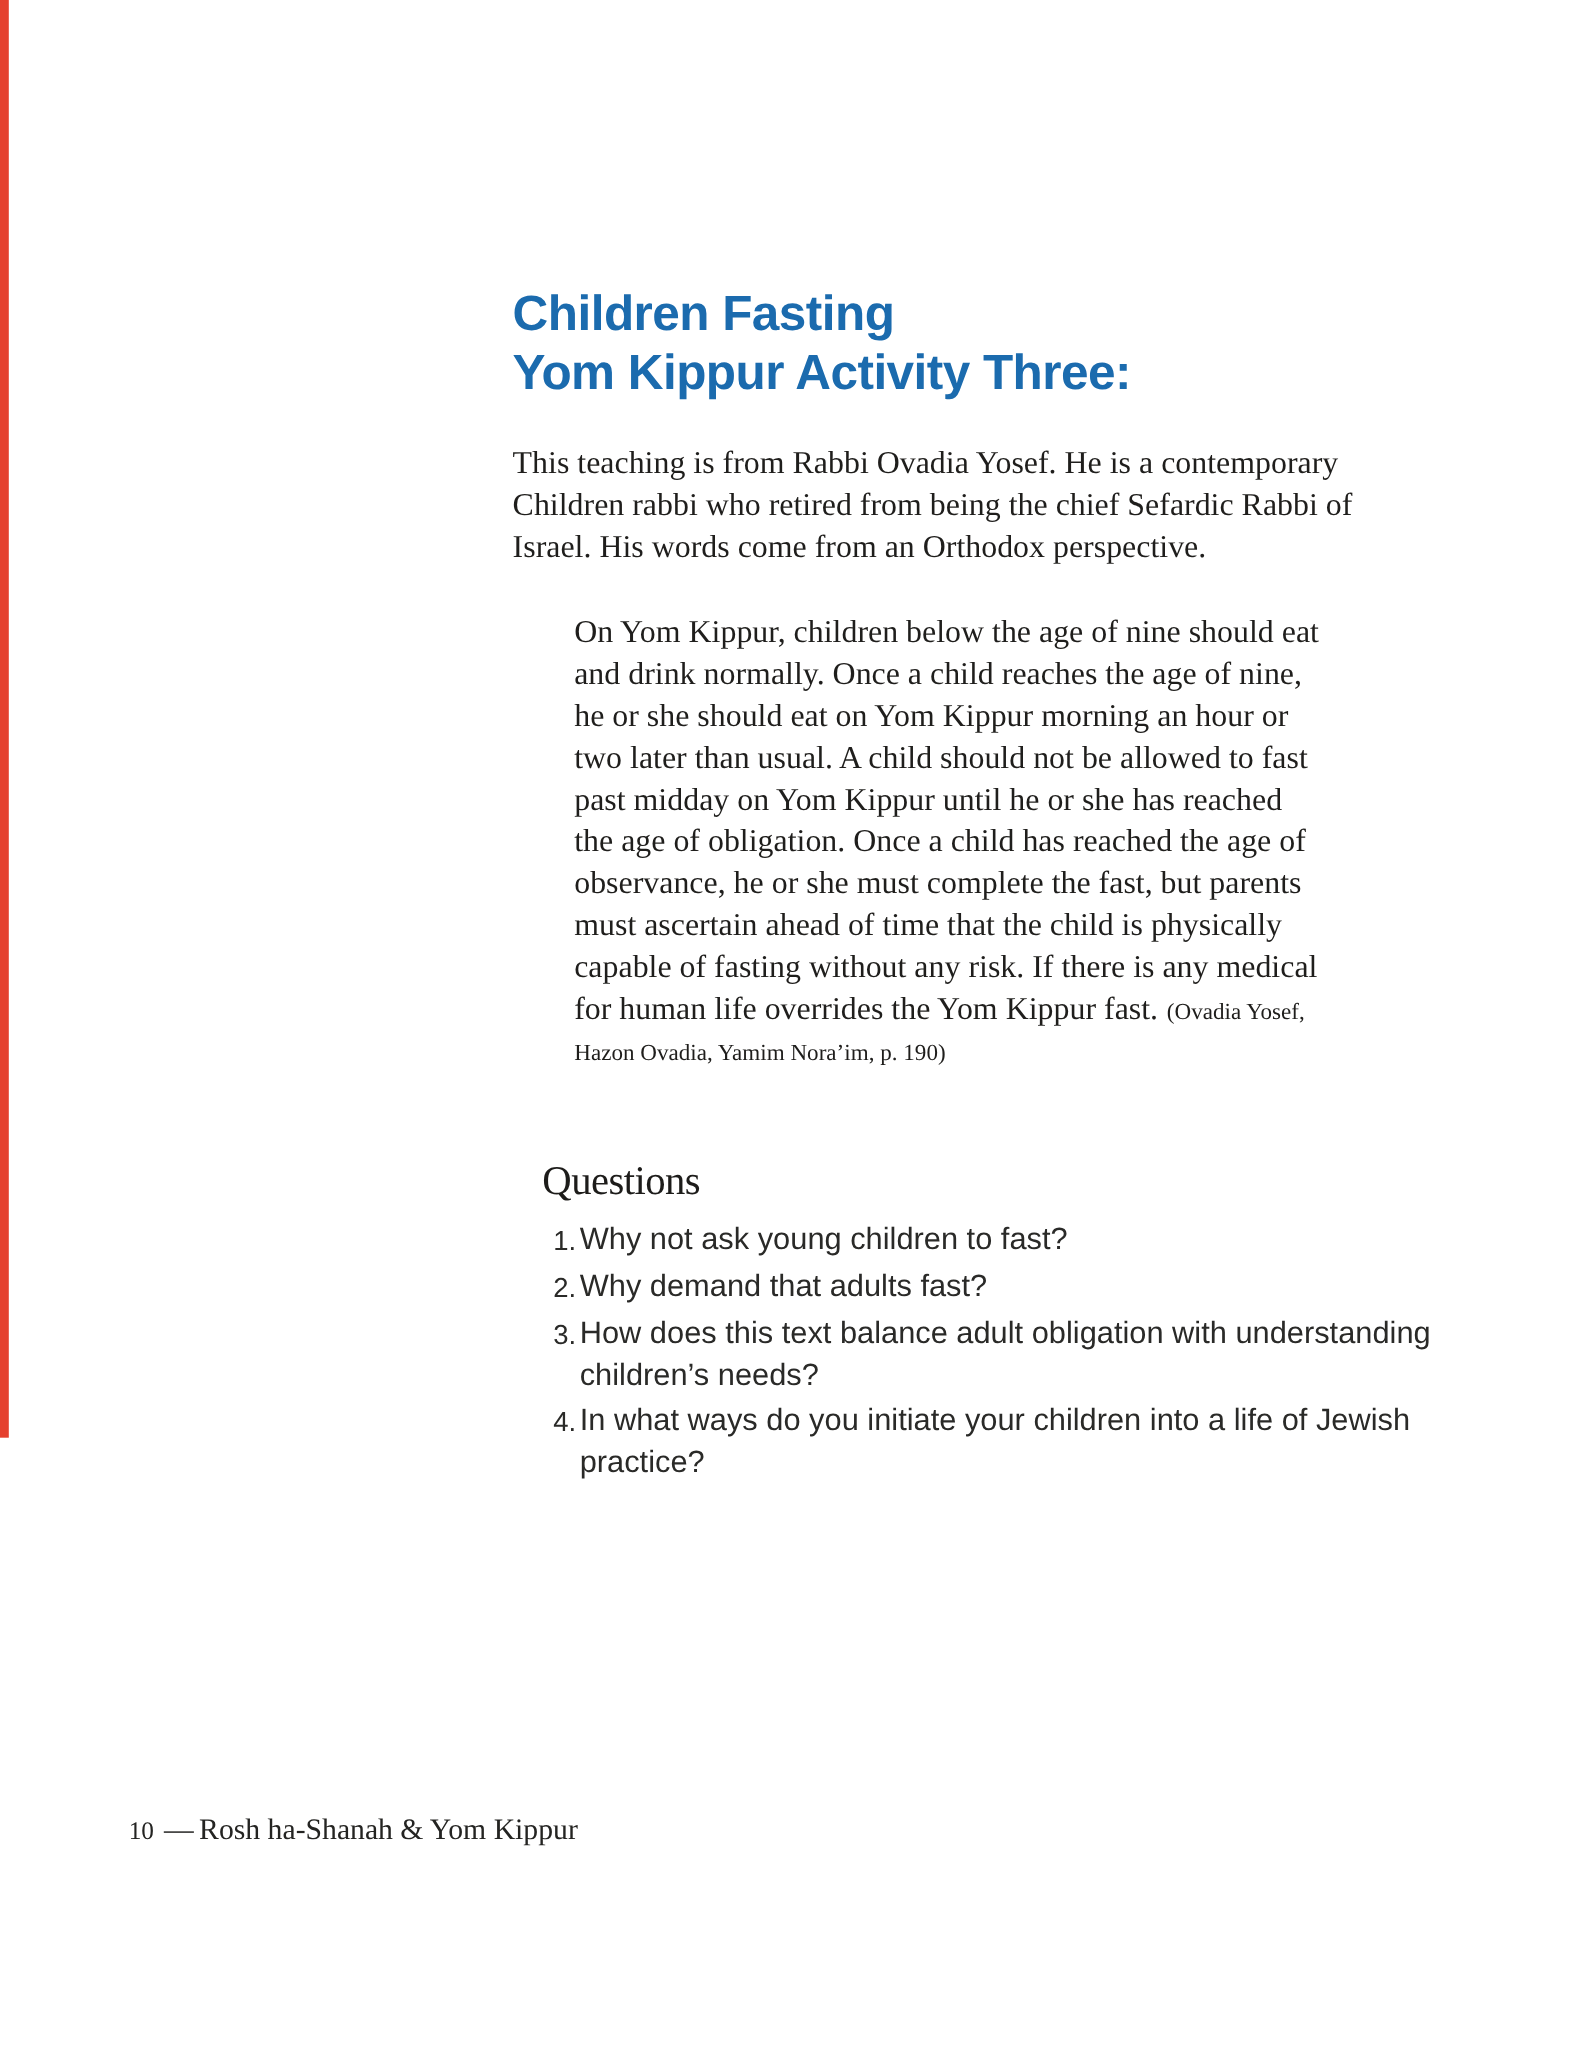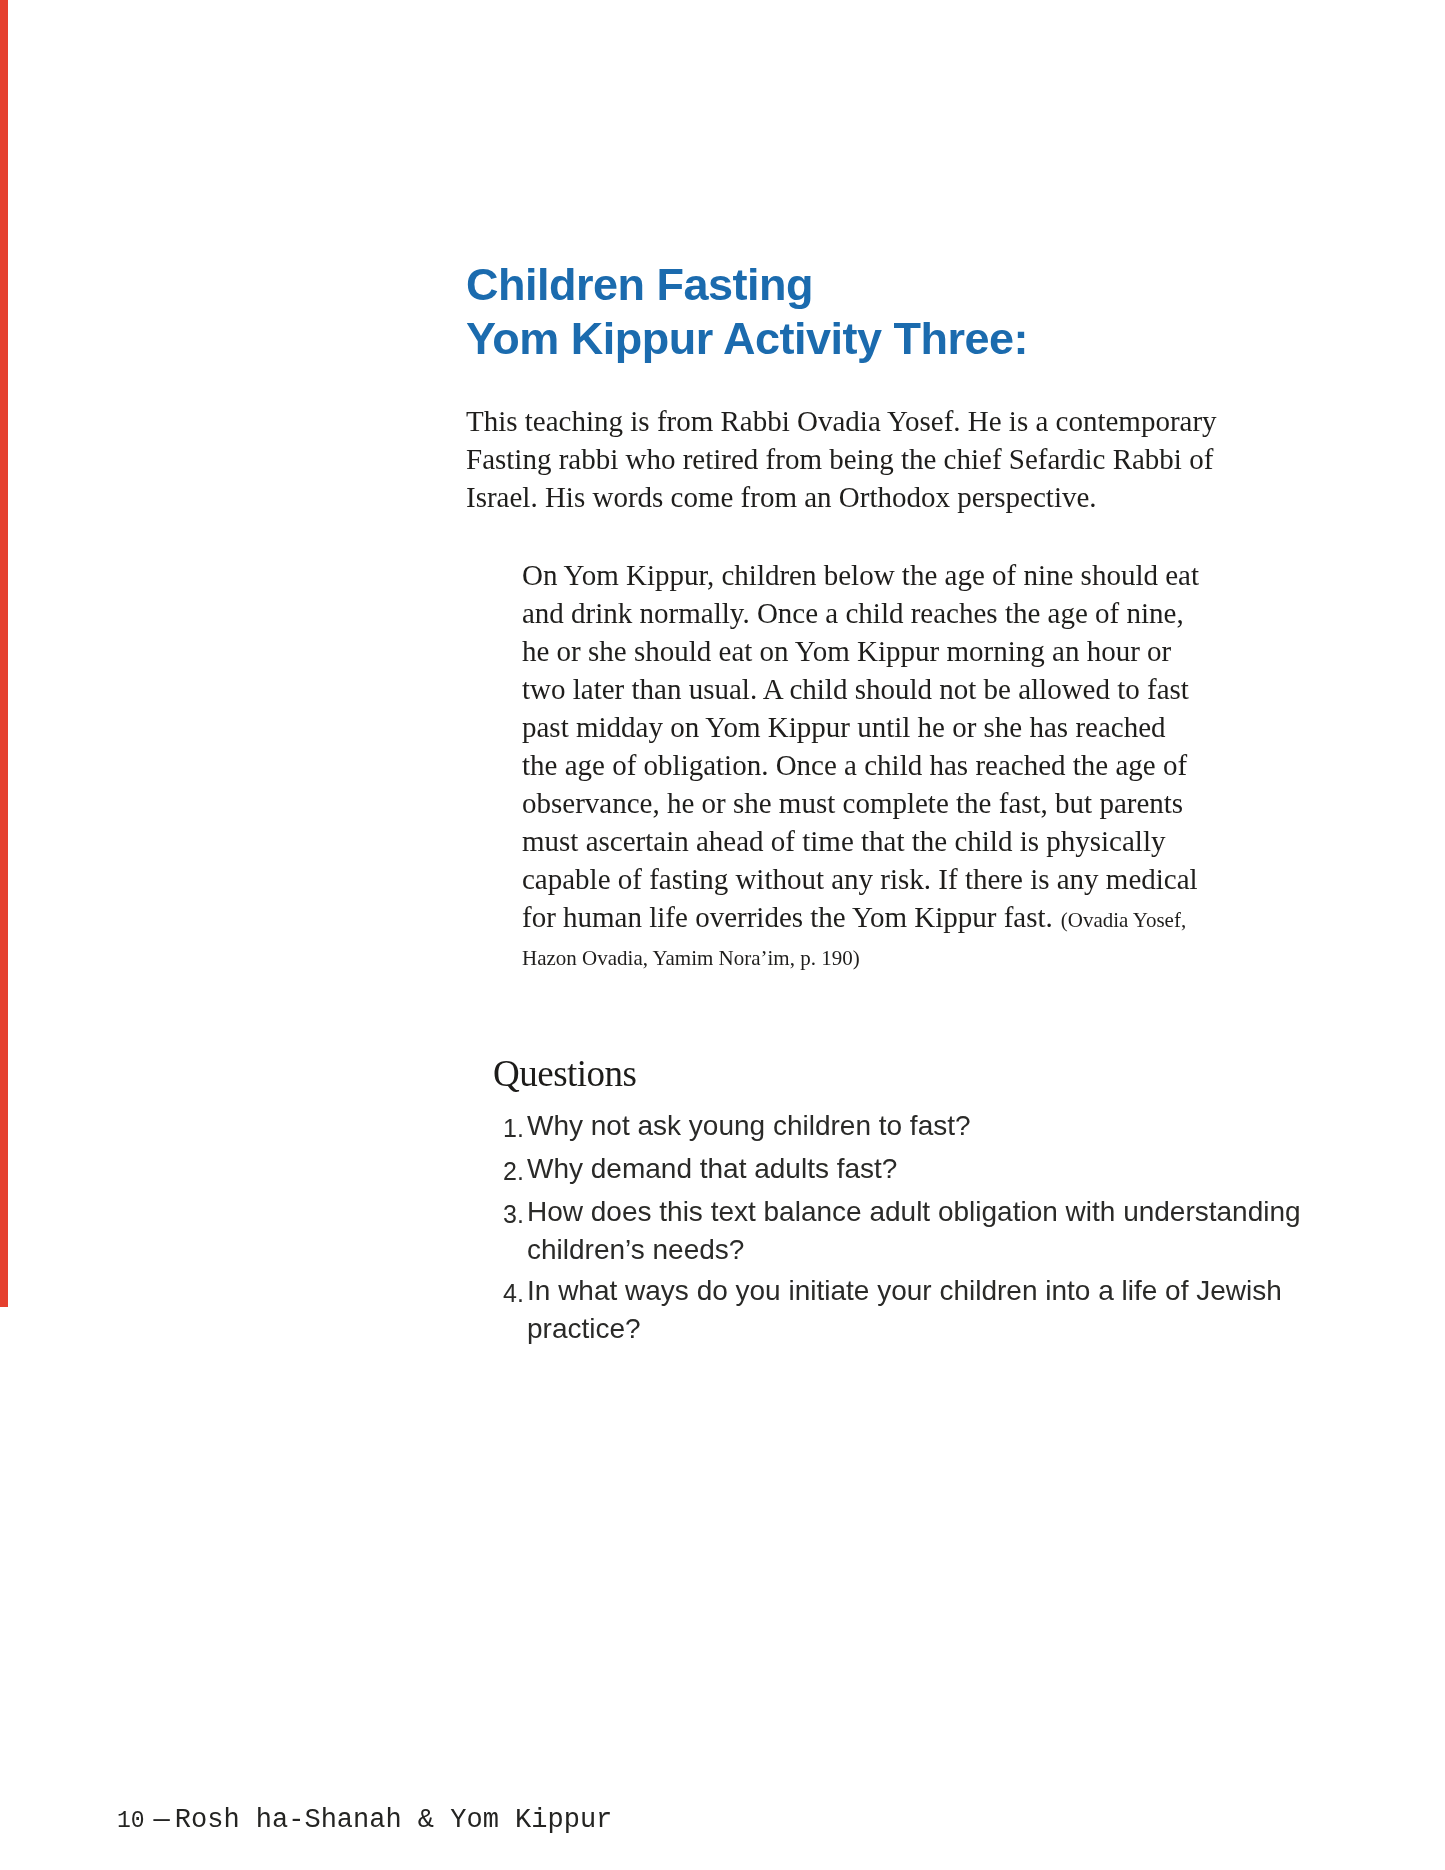--- a/index.html
+++ b/index.html
@@ -53,42 +53,42 @@
     margin-top: 9px;
     padding-left: 10px;
     font-family: "Liberation Sans", sans-serif;
     font-size: 28px; line-height: 38px;
     color: #2a2a28;
     white-space: nowrap;
   }
   .q-item { display: flex; margin-bottom: 3px; }
   .q-num { flex: none; width: 24px; font-size: 25px; padding-top: 2px; }
   .footer {
-    position: absolute; left: 117px; top: 1803px;
-    font-family: Liberation Mono, monospace;
+    position: absolute; left: 117px; top: 1646px;
+    font-family: Liberation Serif, serif;
     font-size: 27px; line-height: 34px;
     color: #242422;
     white-space: nowrap;
   }
   .footer .pg { font-size: 23px; margin-right: 9px; }
   .footer .dash { margin-right: 5px; }
 </style>
 </head>
 <body>
 
 <div class="accent-stripe"></div>
 
 <div class="title">
   <div>Children Fasting</div>
   <div>Yom Kippur Activity Three:</div>
 </div>
 
 <div class="intro">
   <div>This teaching is from Rabbi Ovadia Yosef. He is a contemporary</div>
-  <div>Fasting rabbi who retired from being the chief Sefardic Rabbi of</div>
+  <div>Children rabbi who retired from being the chief Sefardic Rabbi of</div>
   <div>Israel. His words come from an Orthodox perspective.</div>
 </div>
 
 <div class="quote">
   <div>On Yom Kippur, children below the age of nine should eat</div>
   <div>and drink normally. Once a child reaches the age of nine,</div>
   <div>he or she should eat on Yom Kippur morning an hour or</div>
   <div>two later than usual. A child should not be allowed to fast</div>
   <div>past midday on Yom Kippur until he or she has reached</div>
   <div>the age of obligation. Once a child has reached the age of</div>

